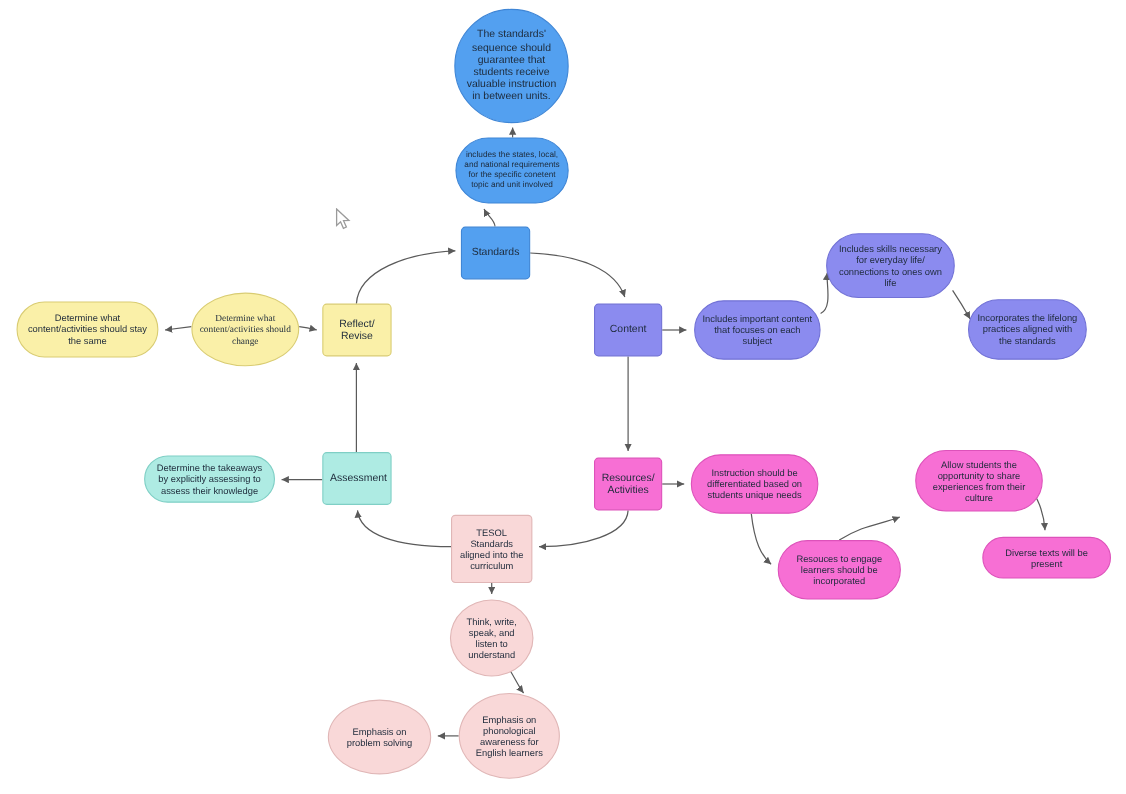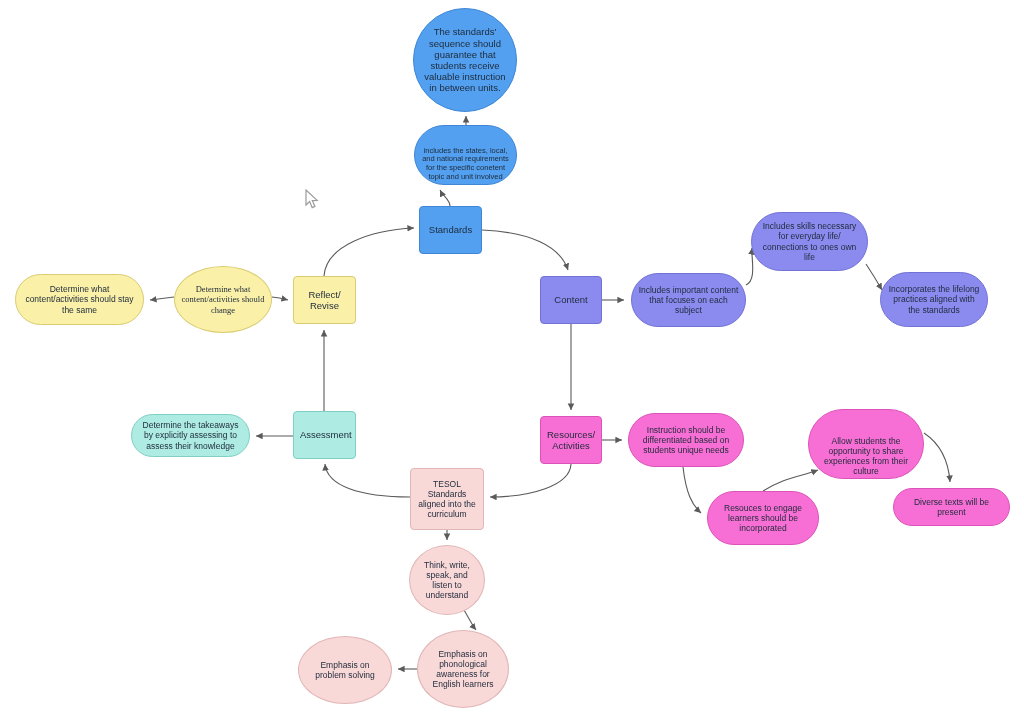--- a/index.html
+++ b/index.html
@@ -92,21 +92,21 @@
         <path d="M 324 276 C 326 246 370 230 414 228" marker-end="url(#arrow)"></path>
         <path d="M 272 297 C 281 298 284 299 288 300" marker-end="url(#arrow)"></path>
         <path d="M 174 297 C 166 298 158 299 150 300" marker-end="url(#arrow)"></path>
       </g>
   </svg>
 
   <div id="node-layer">
       <div class="node shape-ellipse" style="left: 413px; top: 8px; width: 104px; height: 104px; background: rgb(83, 160, 240); border: 1px solid rgb(63, 134, 214); font-size: 9.5px; color: rgb(29, 42, 58); justify-content: flex-end;">
         <span class="lbl">The standards' sequence should guarantee that students receive valuable instruction in between units.</span>
       </div>
-      <div class="node shape-round" style="left: 414px; top: 125px; width: 103px; height: 60px; background: rgb(83, 160, 240); border: 1px solid rgb(63, 134, 214); font-size: 7.5px; color: rgb(29, 42, 58); align-items: flex-end;">
+      <div class="node shape-round" style="left: 414px; top: 125px; width: 103px; height: 60px; background: rgb(83, 160, 240); border: 1px solid rgb(63, 134, 214); font-size: 7.5px; color: rgb(29, 42, 58);">
         <span class="lbl">includes the states, local, and national requirements for the specific conetent topic and unit involved</span>
       </div>
       <div class="node shape-rect" style="left: 419px; top: 206px; width: 63px; height: 48px; background: rgb(83, 160, 240); border: 1px solid rgb(63, 134, 214); font-size: 9.5px; color: rgb(29, 42, 58);">
         <span class="lbl">Standards</span>
       </div>
       <div class="node shape-rect" style="left: 540px; top: 276px; width: 62px; height: 48px; background: rgb(139, 139, 239); border: 1px solid rgb(114, 114, 214); font-size: 9.5px; color: rgb(29, 42, 58); align-items: center;">
         <span class="lbl">Content</span>
       </div>
       <div class="node shape-round" style="left: 631px; top: 273px; width: 115px; height: 54px; background: rgb(139, 139, 239); border: 1px solid rgb(114, 114, 214); font-size: 8.5px; color: rgb(29, 42, 58);">
         <span class="lbl">Includes important content that focuses on each subject</span>
@@ -119,21 +119,21 @@
       </div>
       <div class="node shape-rect" style="left: 540px; top: 416px; width: 62px; height: 48px; background: rgb(247, 111, 212); border: 1px solid rgb(221, 82, 186); font-size: 9.5px; color: rgb(29, 42, 58);">
         <span class="lbl">Resources/ Activities</span>
       </div>
       <div class="node shape-round" style="left: 628px; top: 413px; width: 116px; height: 54px; background: rgb(247, 111, 212); border: 1px solid rgb(221, 82, 186); font-size: 8.5px; color: rgb(29, 42, 58);">
         <span class="lbl">Instruction should be differentiated based on students unique needs</span>
       </div>
       <div class="node shape-round" style="left: 707px; top: 491px; width: 112px; height: 54px; background: rgb(247, 111, 212); border: 1px solid rgb(221, 82, 186); font-size: 8.5px; color: rgb(29, 42, 58); justify-content: center;">
         <span class="lbl">Resouces to engage learners should be incorporated</span>
       </div>
-      <div class="node shape-round" style="left: 808px; top: 409px; width: 116px; height: 70px; background: rgb(247, 111, 212); border: 1px solid rgb(221, 82, 186); font-size: 8.5px; color: rgb(29, 42, 58); align-items: flex-end;">
+      <div class="node shape-round" style="left: 832px; top: 409px; width: 116px; height: 56px; background: rgb(247, 111, 212); border: 1px solid rgb(221, 82, 186); font-size: 8.5px; color: rgb(29, 42, 58);">
         <span class="lbl">Allow students the opportunity to share experiences from their culture</span>
       </div>
       <div class="node shape-round" style="left: 893px; top: 488px; width: 117px; height: 38px; background: rgb(247, 111, 212); border: 1px solid rgb(221, 82, 186); font-size: 8.5px; color: rgb(29, 42, 58);">
         <span class="lbl">Diverse texts will be present</span>
       </div>
       <div class="node shape-rect" style="left: 410px; top: 468px; width: 74px; height: 62px; background: rgb(249, 216, 216); border: 1px solid rgb(224, 182, 182); font-size: 8.5px; color: rgb(29, 42, 58);">
         <span class="lbl">TESOL Standards aligned into the curriculum</span>
       </div>
       <div class="node shape-ellipse" style="left: 409px; top: 545px; width: 76px; height: 70px; background: rgb(249, 216, 216); border: 1px solid rgb(224, 182, 182); font-size: 8.5px; color: rgb(29, 42, 58);">
         <span class="lbl">Think, write, speak, and listen to understand</span>

